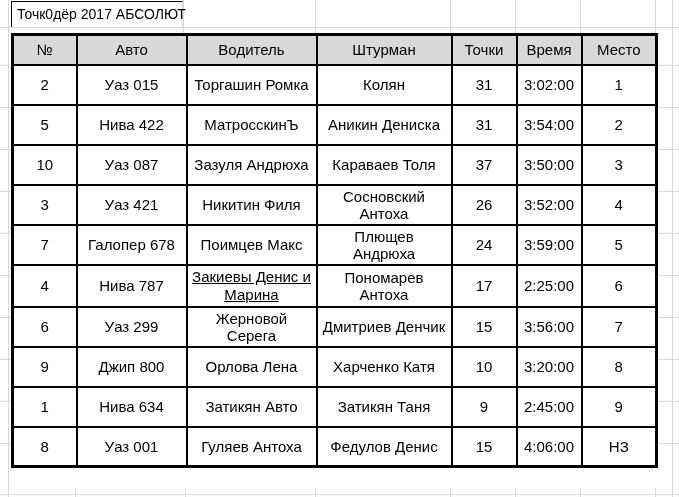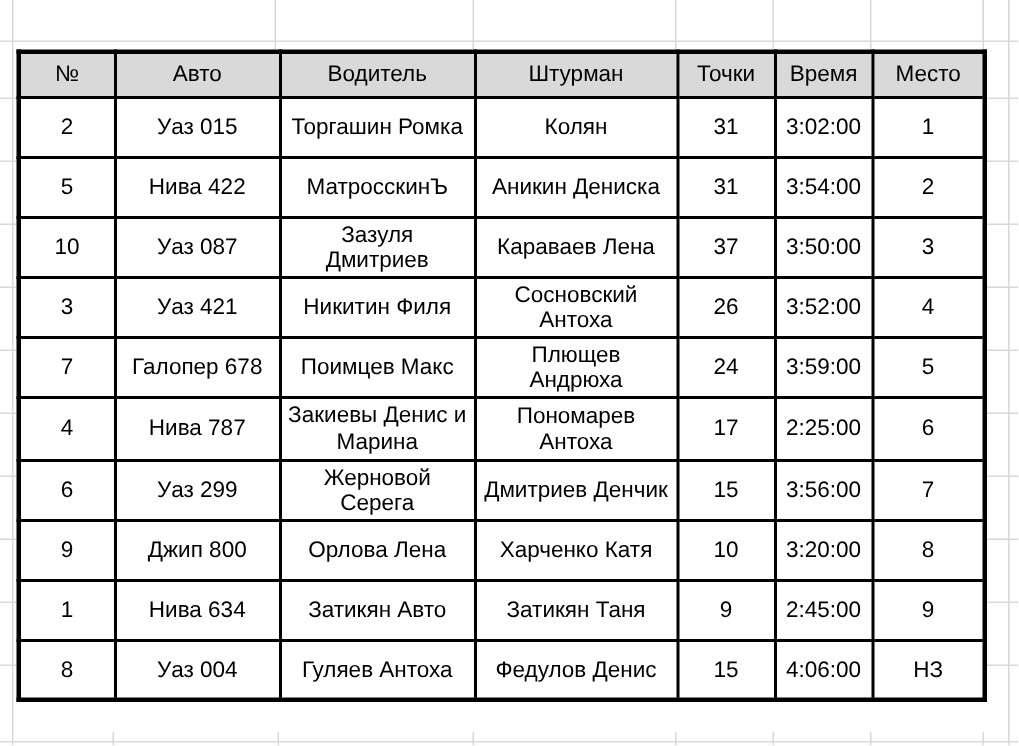--- a/index.html
+++ b/index.html
@@ -45,21 +45,21 @@
     vertical-align: middle;
     padding: 2px 4px;
     background: #ffffff;
     font-weight: normal;
     overflow: hidden;
   }
   #results-table { border: 3px solid var(--border, #000); }
   #results-table thead tr { height: 30px; }
   #results-table tbody tr { height: 40px; }
   #results-table thead th { background: var(--header-fill, #d9d9d9); }
-  #results-table td.wrap { line-height: 18px; }
+  #results-table td.wrap { line-height: 18px; text-decoration: underline; }
 </style>
 </head>
 <body>
 
 <div id="sheet">
 
   <div id="gridlines">
       <div class="gl v" style="left: 183px; top: 0px; height: 33px;"></div>
       <div class="gl v" style="left: 315px; top: 0px; height: 33px;"></div>
       <div class="gl v" style="left: 450px; top: 0px; height: 33px;"></div>
@@ -92,20 +92,21 @@
       <div class="gl h" style="top: 317px; left: 0px; width: 11px;"></div>
       <div class="gl h" style="top: 317px; left: 655px; width: 24px;"></div>
       <div class="gl h" style="top: 359px; left: 0px; width: 11px;"></div>
       <div class="gl h" style="top: 359px; left: 655px; width: 24px;"></div>
       <div class="gl h" style="top: 401px; left: 0px; width: 11px;"></div>
       <div class="gl h" style="top: 401px; left: 655px; width: 24px;"></div>
       <div class="gl h" style="top: 443px; left: 0px; width: 11px;"></div>
       <div class="gl h" style="top: 443px; left: 655px; width: 24px;"></div>
     </div>
 
+  <div id="title-cell">Точк0дёр 2017 АБСОЛЮТ</div>
 
   <table id="results-table">
     <colgroup>
       <col style="width:64px">
         <col style="width:110px">
         <col style="width:130px">
       <col style="width:135px">
         <col style="width:65px">
         <col style="width:65px">
       <col style="width:75px">
@@ -136,22 +137,22 @@
         <td>Нива 422</td>
         <td>МатросскинЪ</td>
         <td>Аникин Дениска</td>
         <td>31</td>
         <td>3:54:00</td>
         <td>2</td>
       </tr>
       <tr>
         <td>10</td>
         <td>Уаз 087</td>
-        <td>Зазуля Дмитриев</td>
-        <td>Караваев Лена</td>
+        <td>Зазуля Андрюха</td>
+        <td>Караваев Толя</td>
         <td>37</td>
         <td>3:50:00</td>
         <td>3</td>
       </tr>
       <tr>
         <td>3</td>
         <td>Уаз 421</td>
         <td>Никитин Филя</td>
         <td>Сосновский Антоха</td>
         <td>26</td>
@@ -198,21 +199,21 @@
         <td>1</td>
         <td>Нива 634</td>
         <td>Затикян Авто</td>
         <td>Затикян Таня</td>
         <td>9</td>
         <td>2:45:00</td>
         <td>9</td>
       </tr>
       <tr>
         <td>8</td>
-        <td>Уаз 004</td>
+        <td>Уаз 001</td>
         <td>Гуляев Антоха</td>
         <td>Федулов Денис</td>
         <td>15</td>
         <td>4:06:00</td>
         <td>НЗ</td>
       </tr>
     </tbody>
   </table>
 </div>
 

